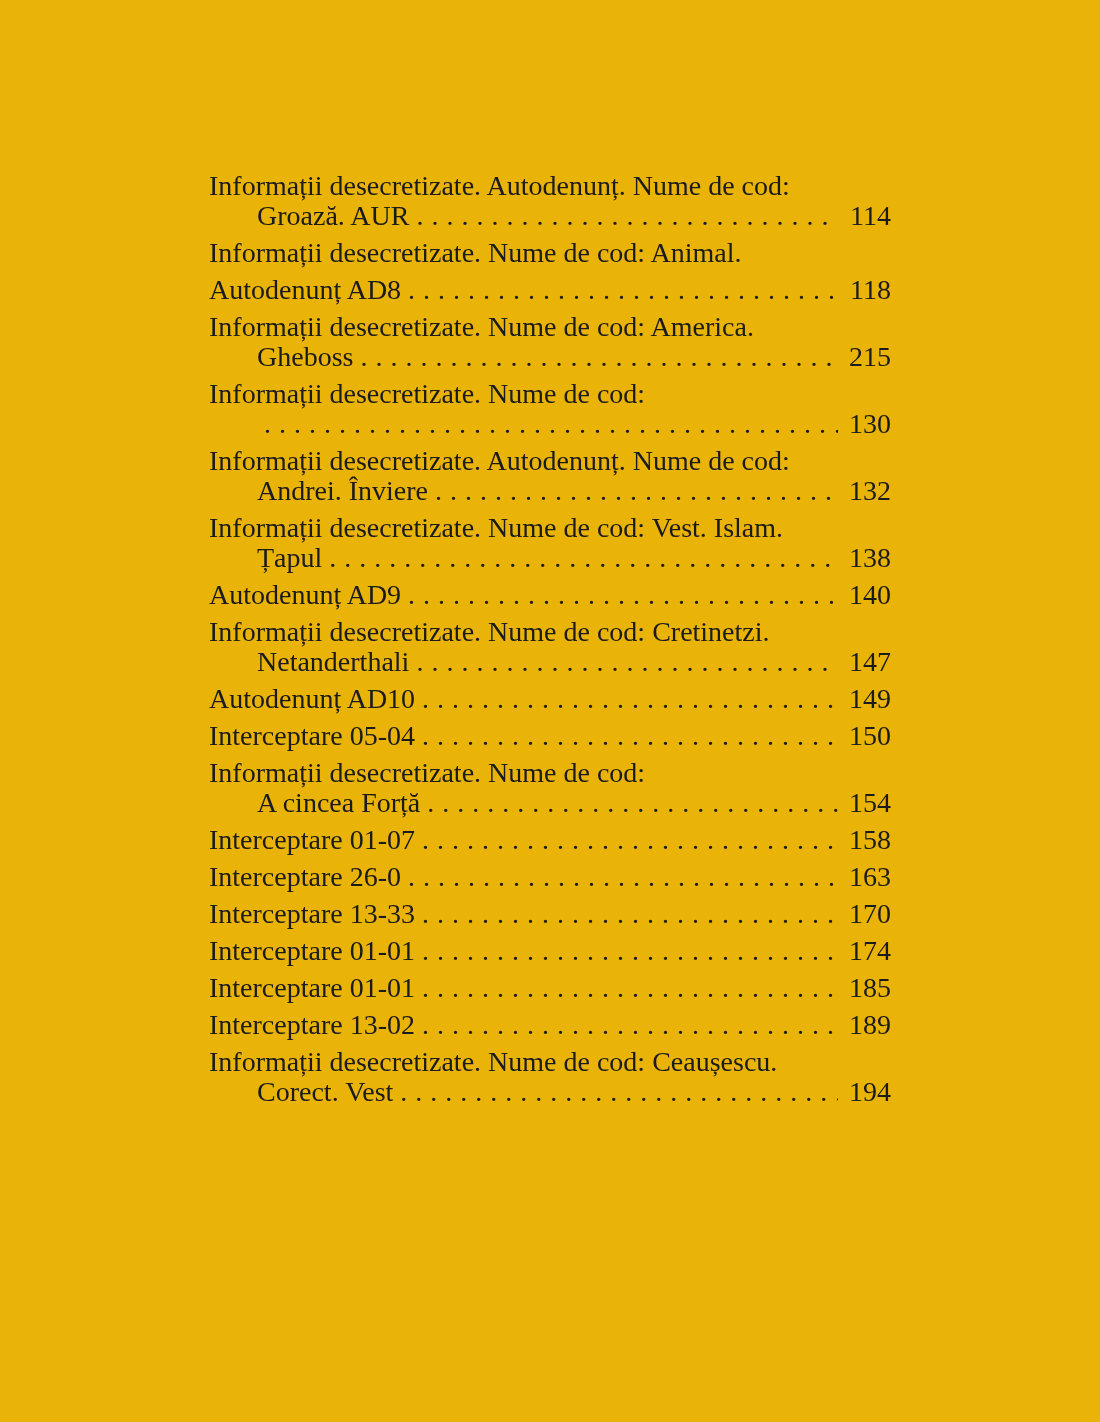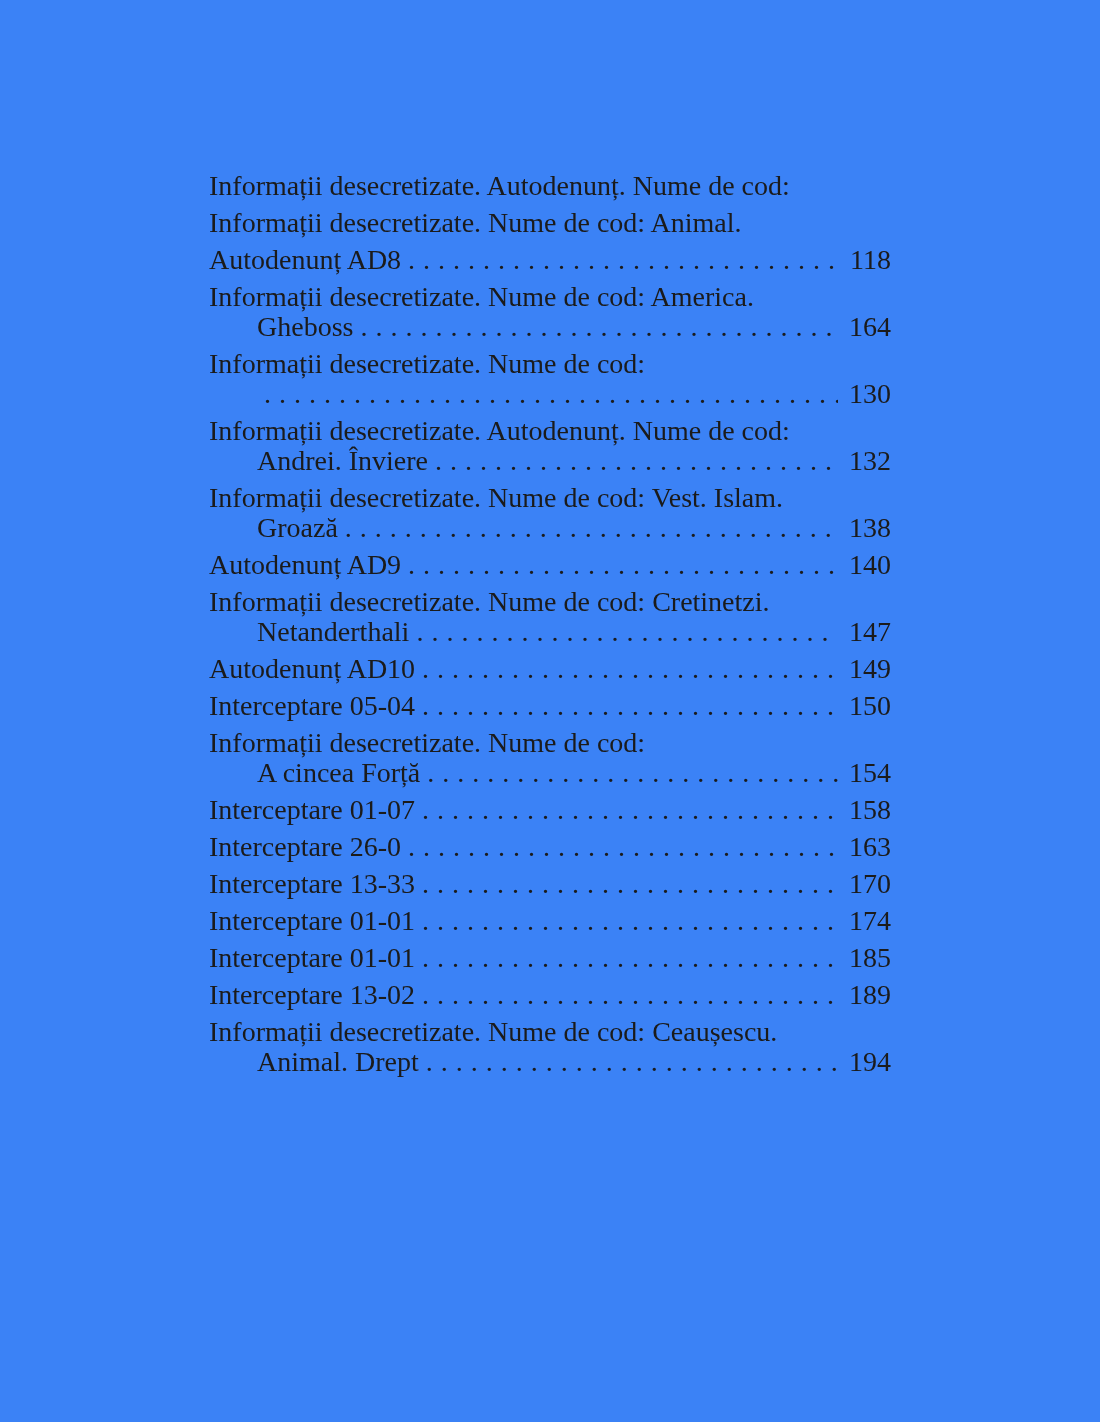--- a/index.html
+++ b/index.html
@@ -4,21 +4,21 @@
 <style>
   html, body {
     margin: 0;
     padding: 0;
     background: #ffffff;
   }
   .doc-page {
     position: relative;
     width: 1100px;
     height: 1422px;
-    background: #3b82f6;
+    background: #eab308;
     overflow: hidden;
     font-family: "Liberation Serif", serif;
     color: #1b1b1b;
   }
   .toc {
     position: absolute;
     left: 209px;
     top: 171px;
     width: 682px;
     font-size: 28px;
@@ -57,41 +57,46 @@
 </style>
 </head>
 <body>
 
 <div class="doc-page">
   <div class="toc">
       <div class="entry">
         <div class="line">
           <span class="t">Informații desecretizate. Autodenunț. Nume de cod:</span>
         </div>
+        <div class="line indent">
+          <span class="t">Groază. AUR</span>
+          <span class="dots"></span>
+          <span class="pg">114</span>
+        </div>
       </div>
       <div class="entry">
         <div class="line">
           <span class="t">Informații desecretizate. Nume de cod: Animal.</span>
         </div>
       </div>
       <div class="entry">
         <div class="line">
           <span class="t">Autodenunț AD8</span>
           <span class="dots"></span>
           <span class="pg">118</span>
         </div>
       </div>
       <div class="entry">
         <div class="line">
           <span class="t">Informații desecretizate. Nume de cod: America.</span>
         </div>
         <div class="line indent">
           <span class="t">Gheboss</span>
           <span class="dots"></span>
-          <span class="pg">164</span>
+          <span class="pg">215</span>
         </div>
       </div>
       <div class="entry">
         <div class="line">
           <span class="t">Informații desecretizate. Nume de cod:</span>
         </div>
         <div class="line indent">
           <span class="dots"></span>
           <span class="pg">130</span>
         </div>
@@ -104,21 +109,21 @@
           <span class="t">Andrei. Înviere</span>
           <span class="dots"></span>
           <span class="pg">132</span>
         </div>
       </div>
       <div class="entry">
         <div class="line">
           <span class="t">Informații desecretizate. Nume de cod: Vest. Islam.</span>
         </div>
         <div class="line indent">
-          <span class="t">Groază</span>
+          <span class="t">Țapul</span>
           <span class="dots"></span>
           <span class="pg">138</span>
         </div>
       </div>
       <div class="entry">
         <div class="line">
           <span class="t">Autodenunț AD9</span>
           <span class="dots"></span>
           <span class="pg">140</span>
         </div>
@@ -197,19 +202,19 @@
           <span class="t">Interceptare 13-02</span>
           <span class="dots"></span>
           <span class="pg">189</span>
         </div>
       </div>
       <div class="entry">
         <div class="line">
           <span class="t">Informații desecretizate. Nume de cod: Ceaușescu.</span>
         </div>
         <div class="line indent">
-          <span class="t">Animal. Drept</span>
+          <span class="t">Corect. Vest</span>
           <span class="dots"></span>
           <span class="pg">194</span>
         </div>
       </div>
     </div>
 </div>
 
 </body></html>

